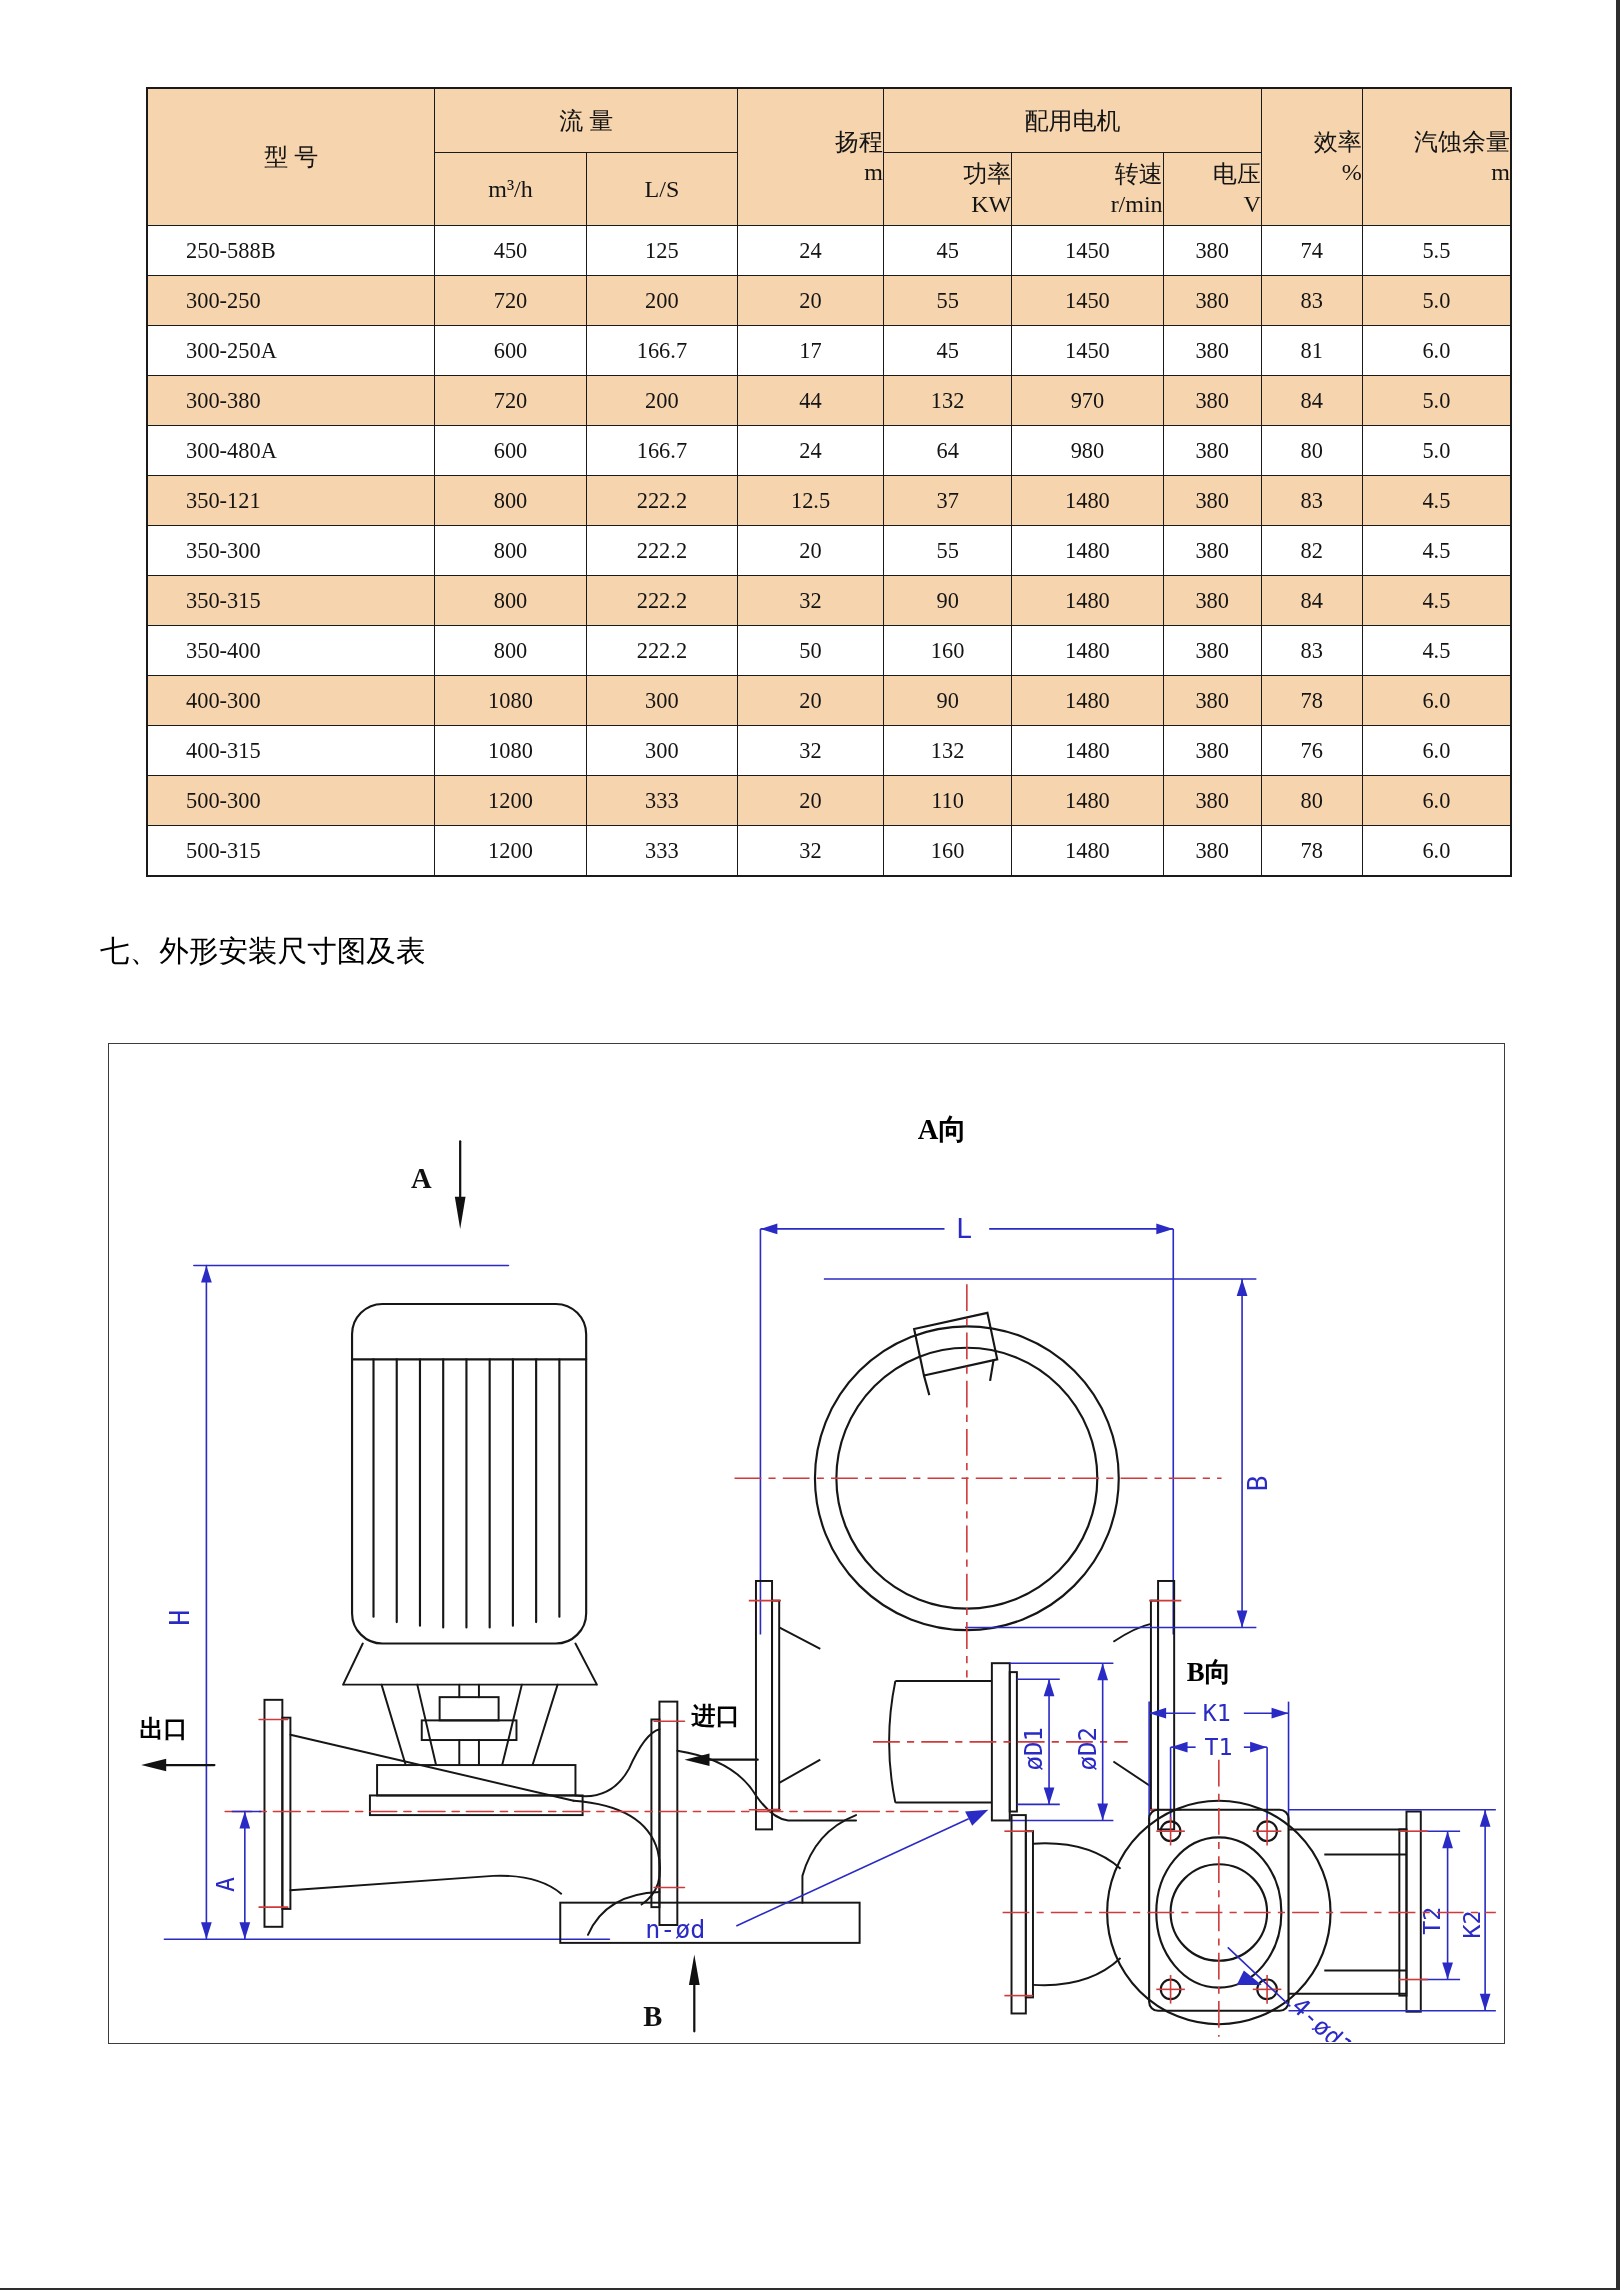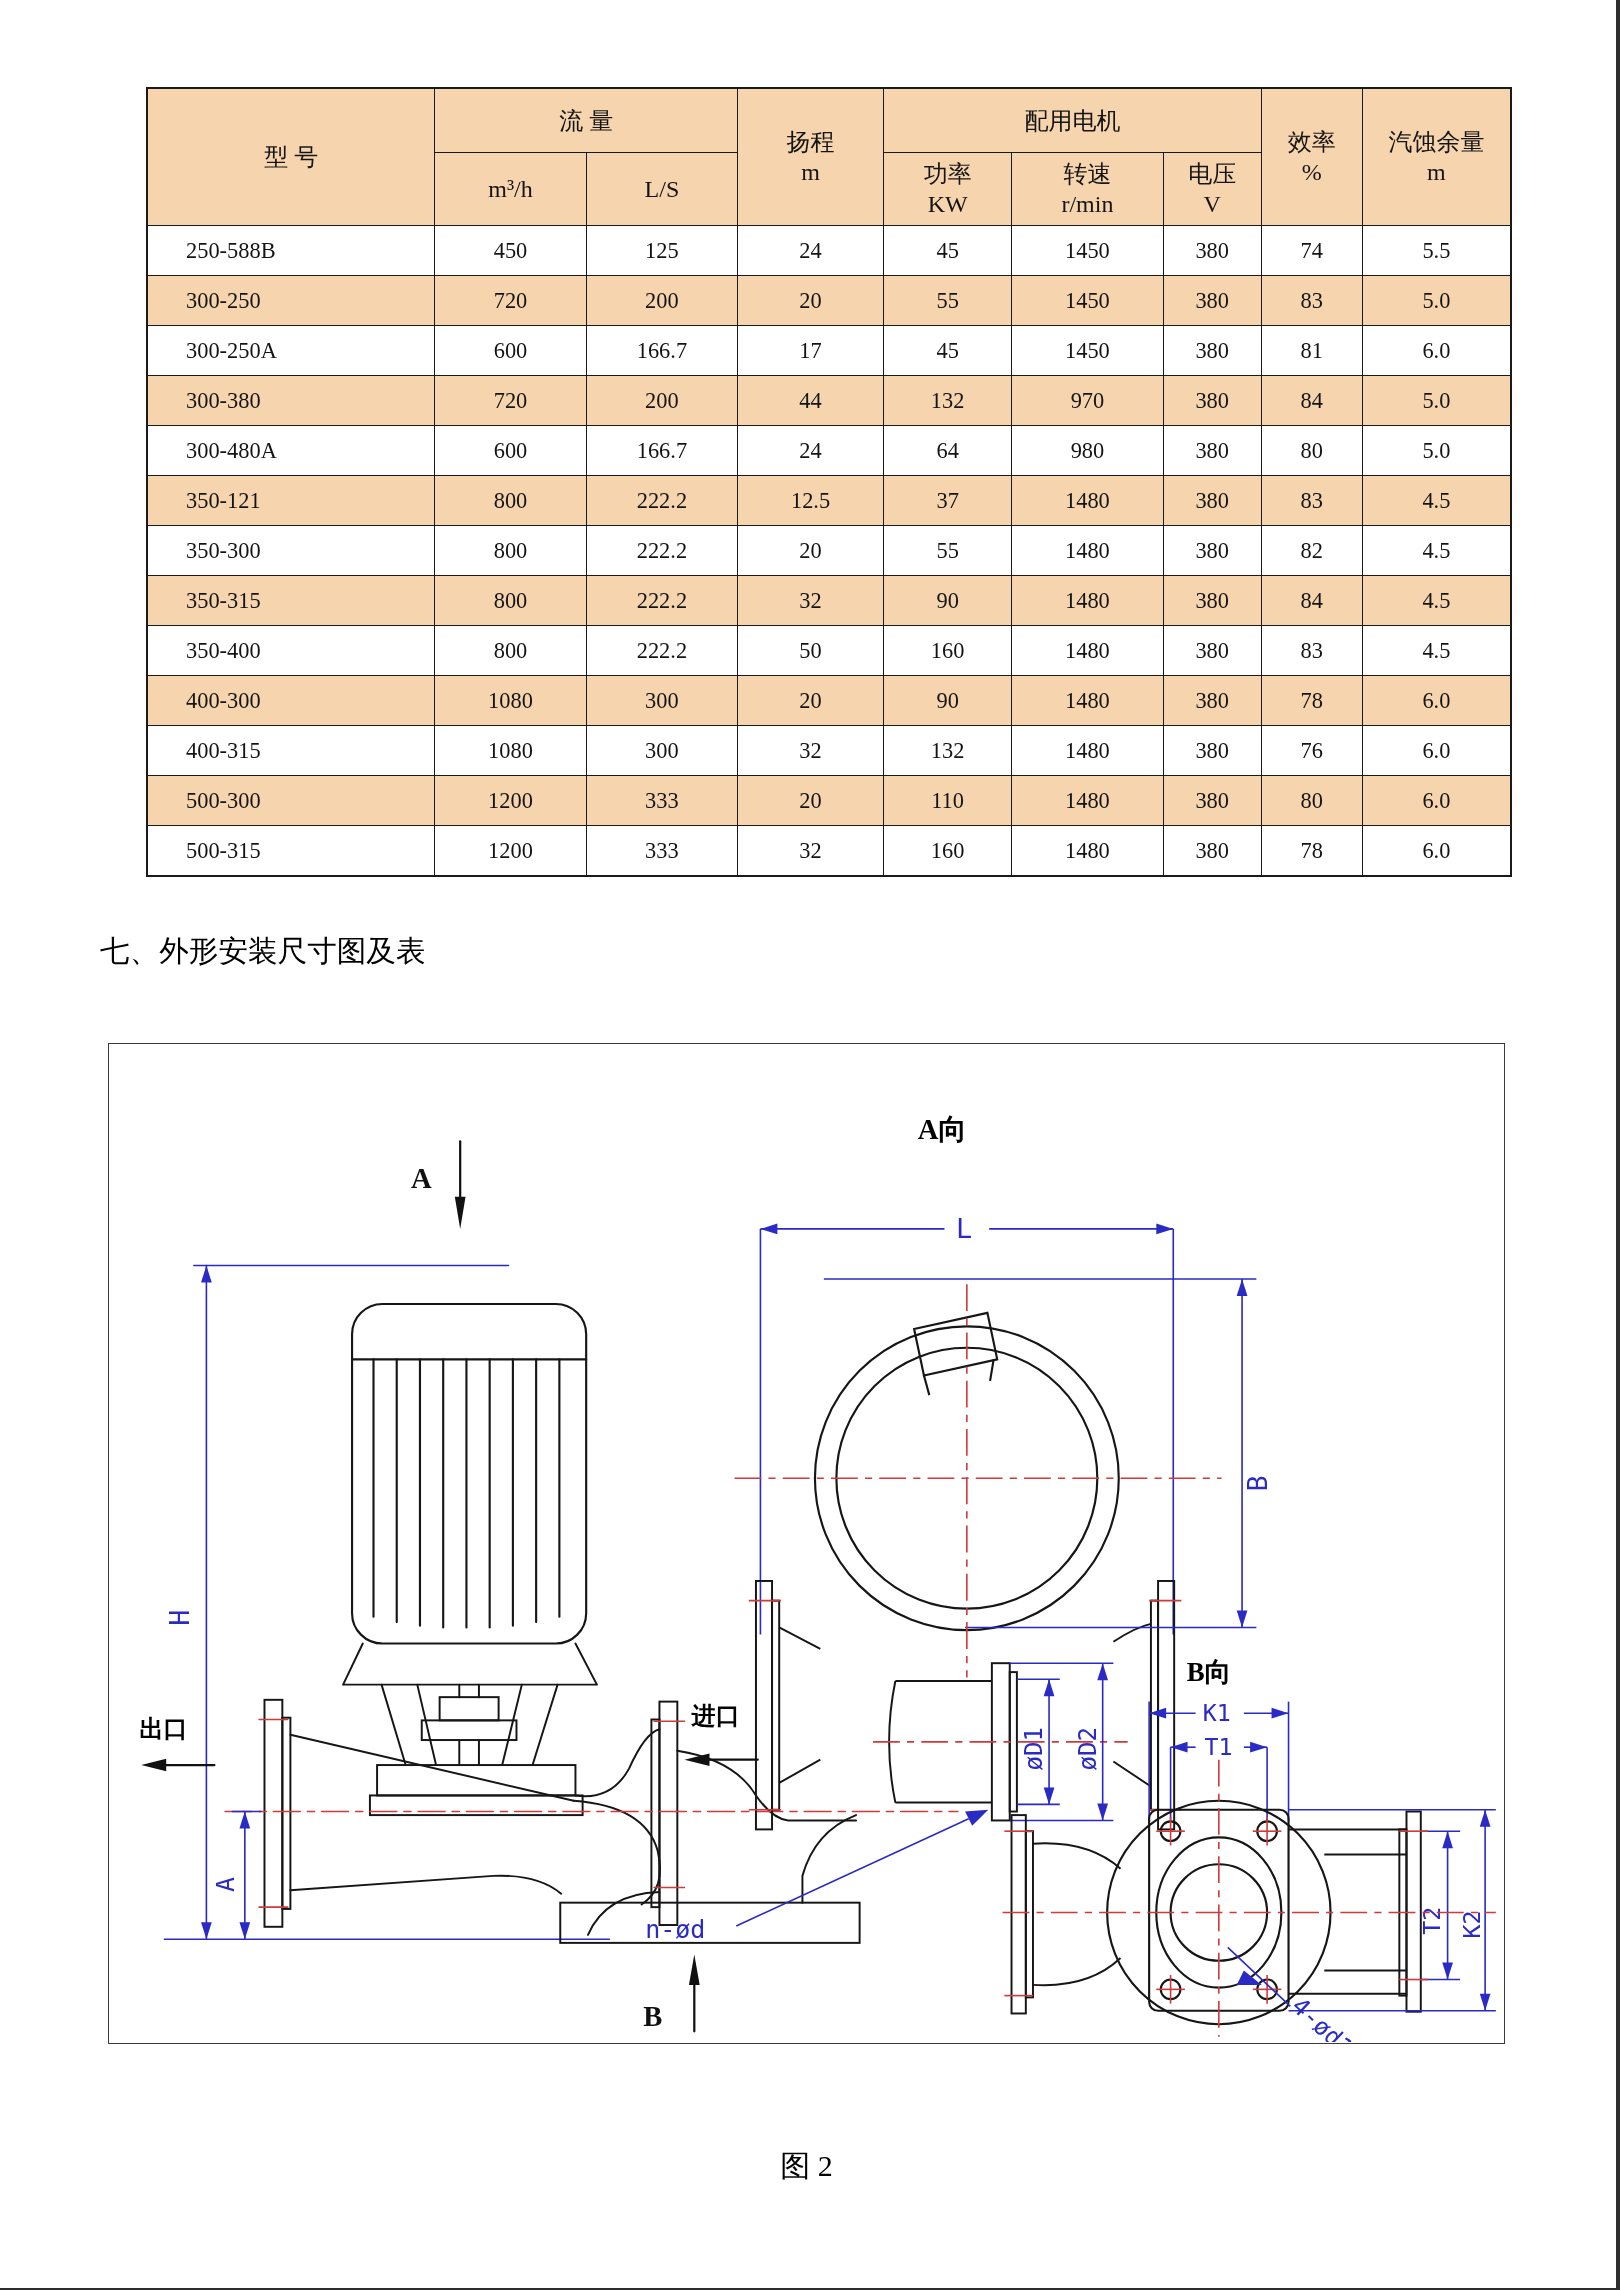--- a/index.html
+++ b/index.html
@@ -12,21 +12,21 @@
   table.spec{position:absolute;left:146px;top:87px;width:1366px;border-collapse:collapse;
              border:2.7px solid #1a1a1a;table-layout:fixed;}
   table.spec th,table.spec td{border:1.8px solid #1a1a1a;text-align:center;vertical-align:middle;
              font-size:22.4px;font-weight:normal;padding:0;}
   table.spec thead th{background:#f6d5ae;font-size:24px;line-height:1.25;}
   table.spec thead tr.h1 th{height:63px;}
   table.spec thead tr.h2 th{height:72px;}
   table.spec tbody td{height:49px;}
   table.spec tbody tr:nth-child(even){background:#f6d5ae;}
   table.spec td.model{text-align:left;padding-left:38px;}
-  .unit-line{display:block;}
+  .unit-line{display:block;text-align:right;}
 
   .section-heading{position:absolute;left:100px;top:931px;font-family:"Liberation Sans","DejaVu Sans",sans-serif;
                    font-weight:normal;font-size:29.6px;color:#000;}
   .diagram-box{position:absolute;left:108px;top:1043px;width:1397px;height:1001px;
                border:1.8px solid #3c3c3c;background:#fff;box-sizing:border-box;}
   .figure-caption{position:absolute;left:108px;top:2146px;width:1397px;text-align:center;
                   font-size:30px;color:#000;}
 
   svg text{font-family:"DejaVu Sans Mono","Liberation Mono",monospace;}
   svg text.cjk{font-family:"Liberation Serif","DejaVu Serif",serif;font-weight:bold;}
@@ -465,18 +465,17 @@
             <line x1="1444" y1="1046" x2="1476" y2="1046"></line>
         </g>
 
         <line x1="1252" y1="1010" x2="1322" y2="1076" stroke="#2a2ac4" stroke-width="1.8"></line>
         <polygon points="1290,1052 1270,1036 1262,1052" fill="#2a2ac4"></polygon>
         <text transform="translate(1322,1078) rotate(43)" font-size="27" fill="#2a2ac4">4-ød1</text>
       </g>
     </svg>
   </div>
 
-  <div class="figure-caption">图 2</div>
 
   <div class="edge-right"></div>
   <div class="edge-bottom"></div>
 </div>
 
 
 </body></html>

